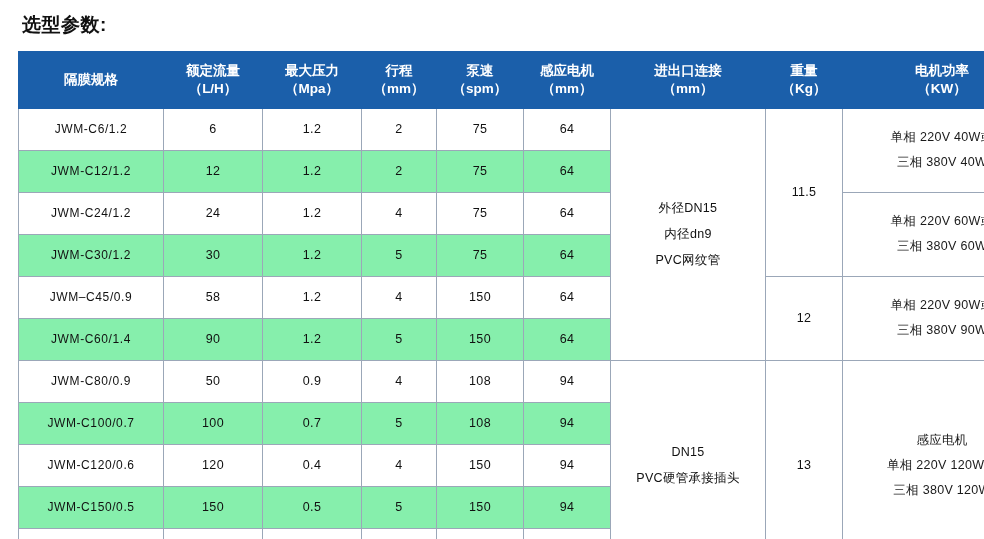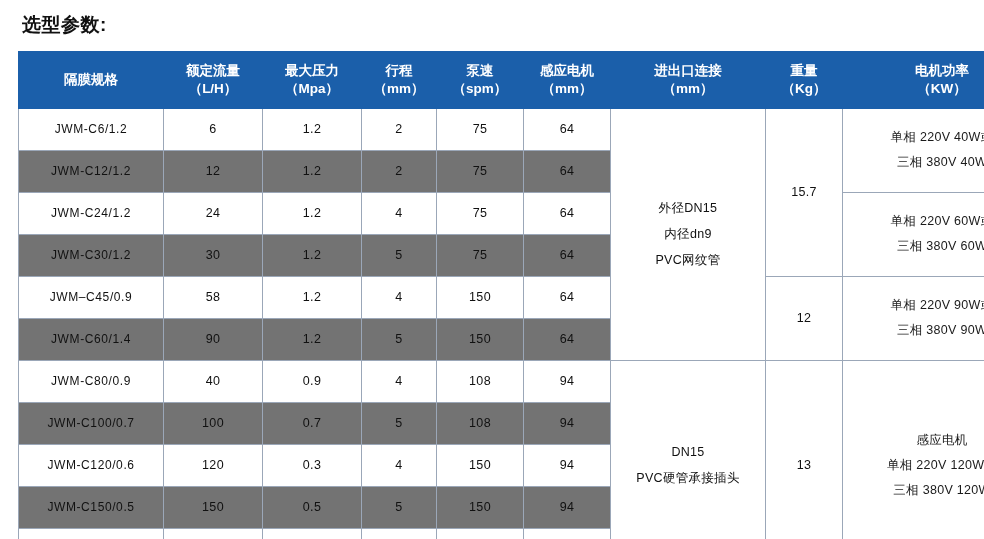--- a/index.html
+++ b/index.html
@@ -62,21 +62,21 @@
     text-align: left;
     height: 41px;
   }
   td.num {
     font-size: 12.5px;
     color: #111111;
     letter-spacing: 0.4px;
     height: 41px;
   }
   tr.zebra td {
-    background: #737373;
+    background: #86efac;
   }
   td.merge {
     font-size: 12.5px;
     color: #111111;
     line-height: 2.1;
     letter-spacing: 0.3px;
   }
   td.conn {
     text-align: left;
     padding-left: 14px;
@@ -145,21 +145,21 @@
         <td class="num">2</td>
         <td class="num">75</td>
         <td class="num">64</td>
         <td class="merge conn" rowspan="6">
           <div class="cell-lines">
             <span>外径DN15</span>
             <span>内径dn9</span>
             <span>PVC网纹管</span>
           </div>
         </td>
-        <td class="merge" rowspan="4">15.7</td>
+        <td class="merge" rowspan="4">11.5</td>
         <td class="motor" rowspan="2">
           <div class="cell-lines">
             <span>单相 220V 40W或</span>
             <span>三相 380V 40W</span>
           </div>
         </td>
       </tr>
 
       <tr class="zebra">
         <td class="model">JWM-C12/1.2</td>
@@ -214,21 +214,21 @@
         <td class="model">JWM-C60/1.4</td>
         <td class="num">90</td>
         <td class="num">1.2</td>
         <td class="num">5</td>
         <td class="num">150</td>
         <td class="num">64</td>
       </tr>
 
       <tr>
         <td class="model">JWM-C80/0.9</td>
-        <td class="num">40</td>
+        <td class="num">50</td>
         <td class="num">0.9</td>
         <td class="num">4</td>
         <td class="num">108</td>
         <td class="num">94</td>
         <td class="merge conn" rowspan="5">
           <div class="cell-lines">
             <span>DN15</span>
             <span>PVC硬管承接插头</span>
           </div>
         </td>
@@ -247,21 +247,21 @@
         <td class="num">100</td>
         <td class="num">0.7</td>
         <td class="num">5</td>
         <td class="num">108</td>
         <td class="num">94</td>
       </tr>
 
       <tr>
         <td class="model">JWM-C120/0.6</td>
         <td class="num">120</td>
-        <td class="num">0.3</td>
+        <td class="num">0.4</td>
         <td class="num">4</td>
         <td class="num">150</td>
         <td class="num">94</td>
       </tr>
 
       <tr class="zebra">
         <td class="model">JWM-C150/0.5</td>
         <td class="num">150</td>
         <td class="num">0.5</td>
         <td class="num">5</td>

